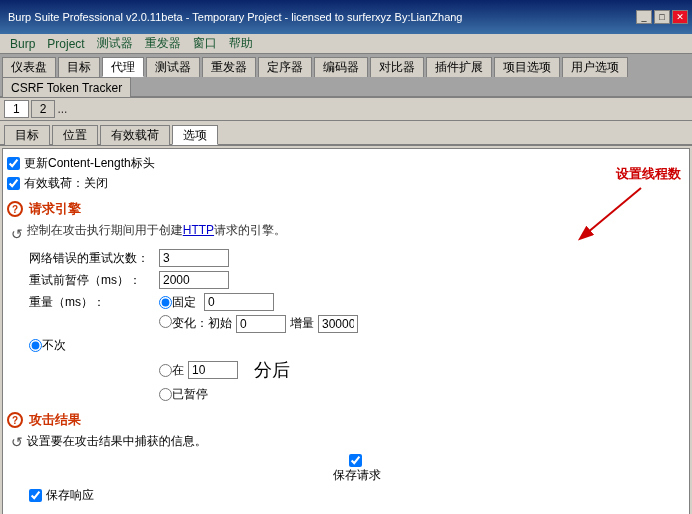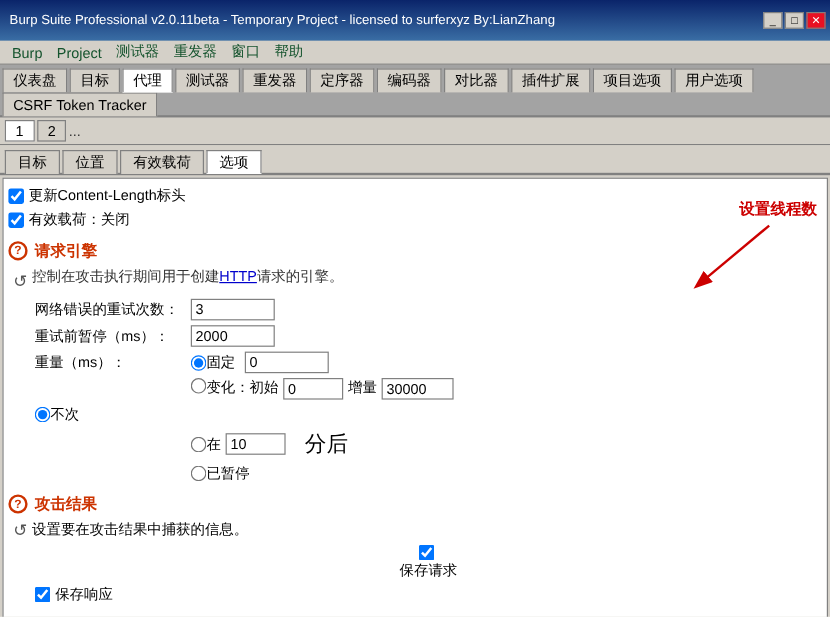--- a/index.html
+++ b/index.html
@@ -343,21 +343,21 @@
         <span style="min-width:130px; font-size:12px;">重量（ms）：</span>
         <input type="radio" name="throttle" checked="" style="">
         <span style="margin-right:8px; font-size:12px;">固定</span>
         <input type="text" class="form-input" value="0" style="">
       </div>
       <div style="display:flex; align-items:flex-start; margin-left:130px;">
         <input type="radio" name="throttle" style="">
         <span style="font-size:12px; margin-right:4px;">变化：初始</span>
         <input type="text" class="form-input" style="width: 50px;" value="0">
         <span style="font-size:12px; margin: 0 4px;">增量</span>
-        <input type="text" class="form-input" style="width: 60px;" value="30000">
+        <input type="text" class="form-input" style="width: 40px;" value="30000">
       </div>
     </div>
 
     <div style="margin-left:22px; margin-bottom:8px;">
       <div style="display:flex; align-items:center; margin-bottom:4px;">
         <input type="radio" name="starttime" checked="" style="">
         <span style="font-size:12px;">不次</span>
       </div>
       <div style="display:flex; align-items:center; margin-left:130px; margin-bottom:4px;">
         <input type="radio" name="starttime" style="">

